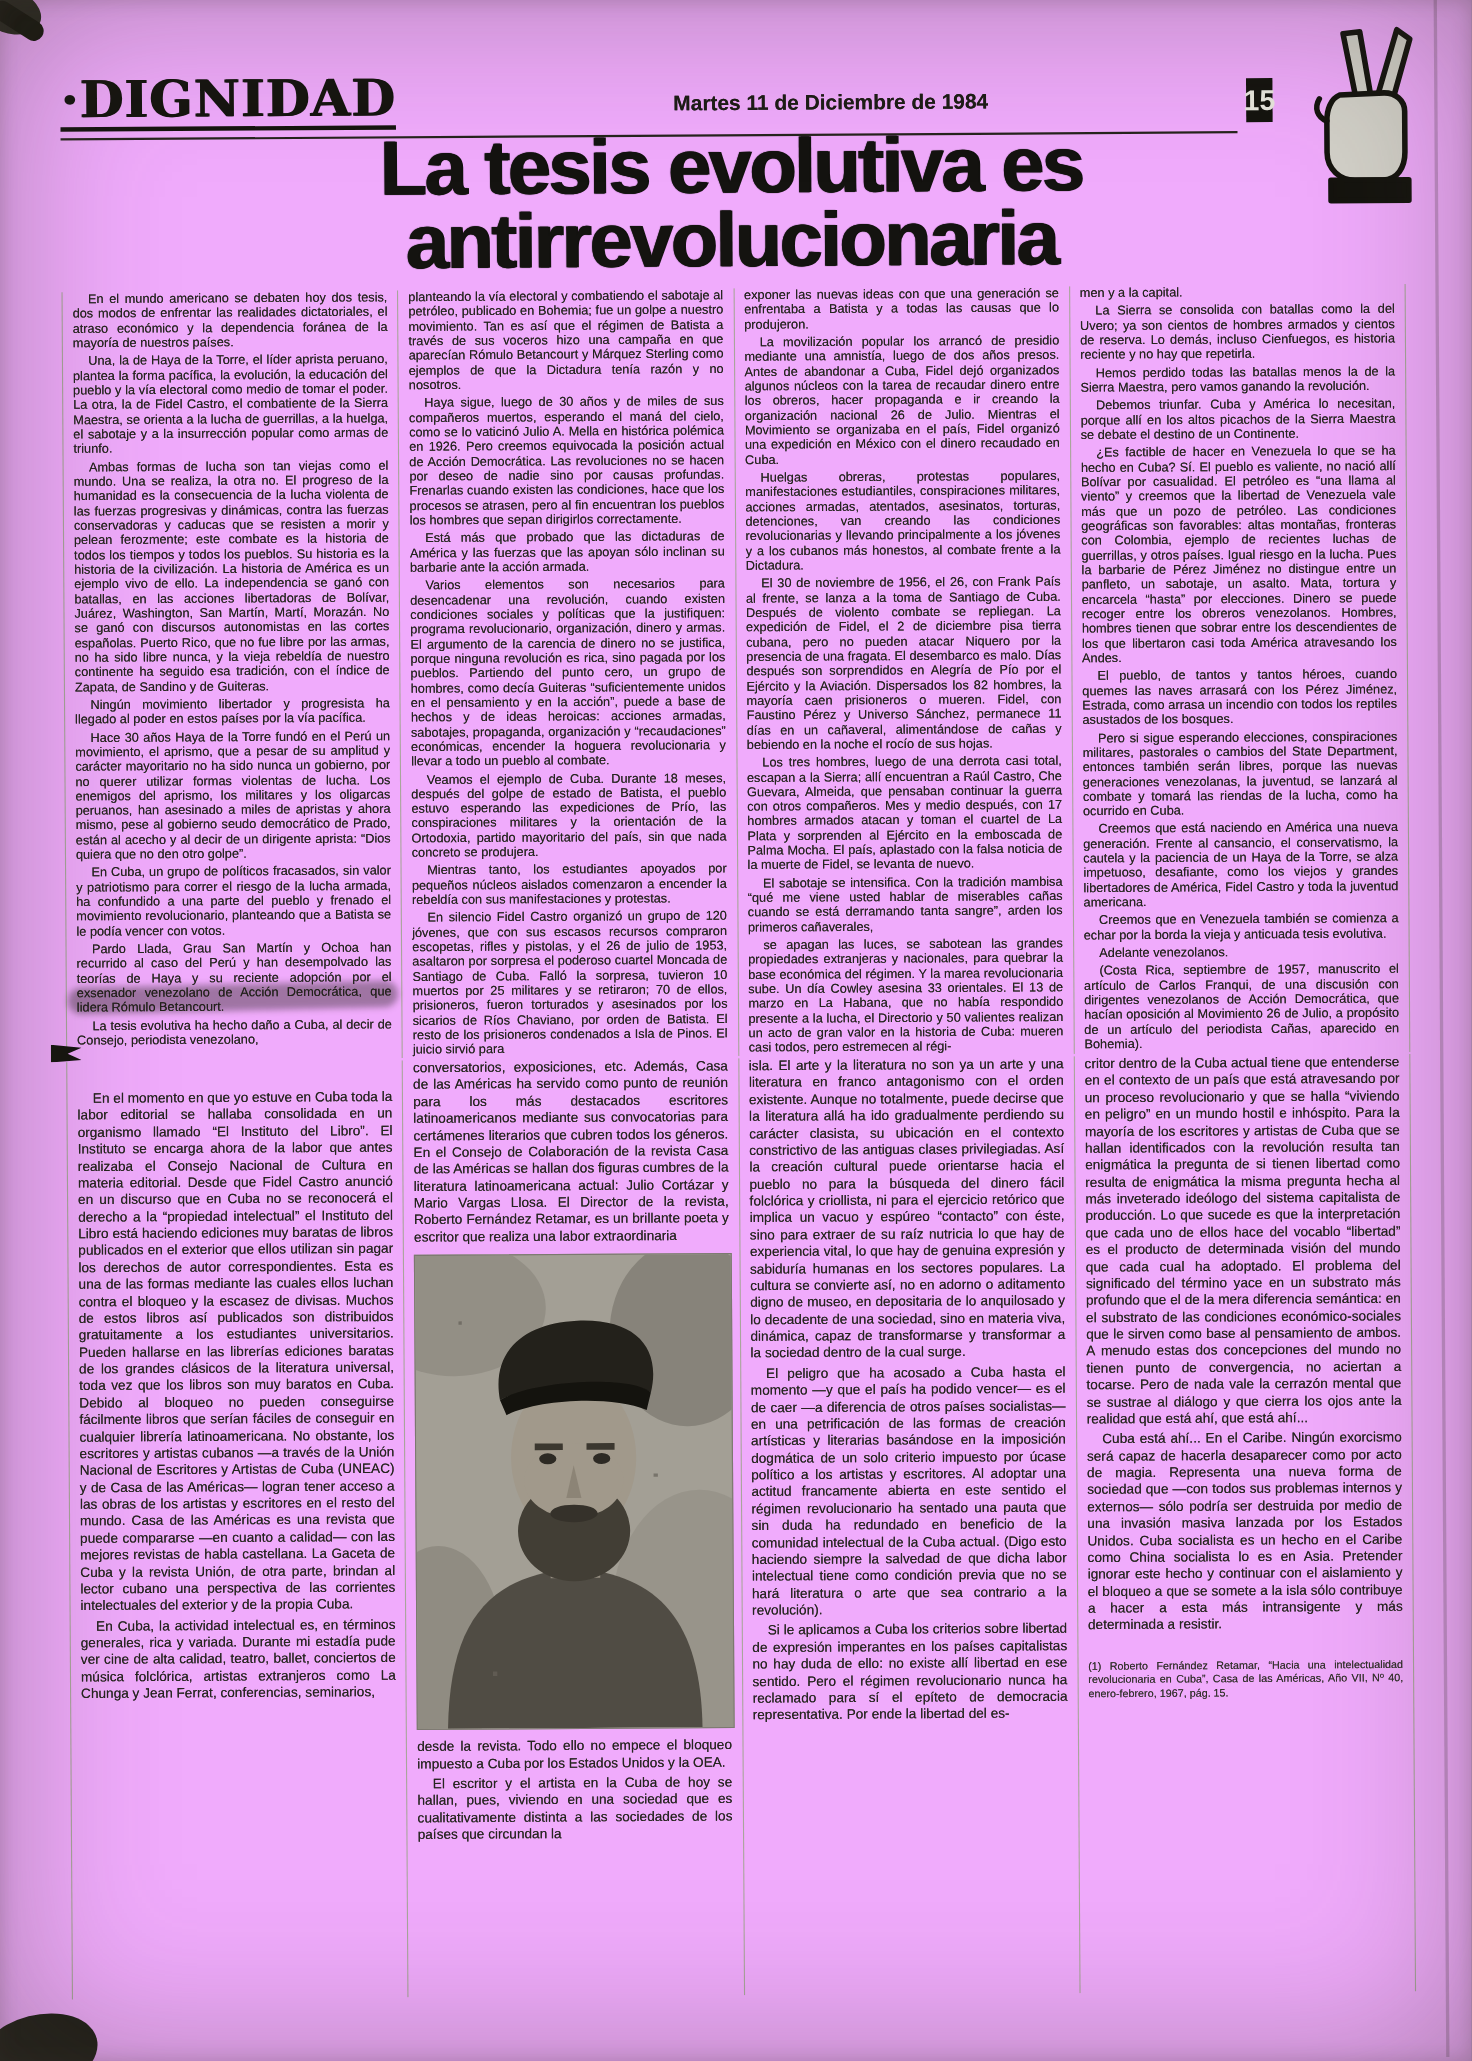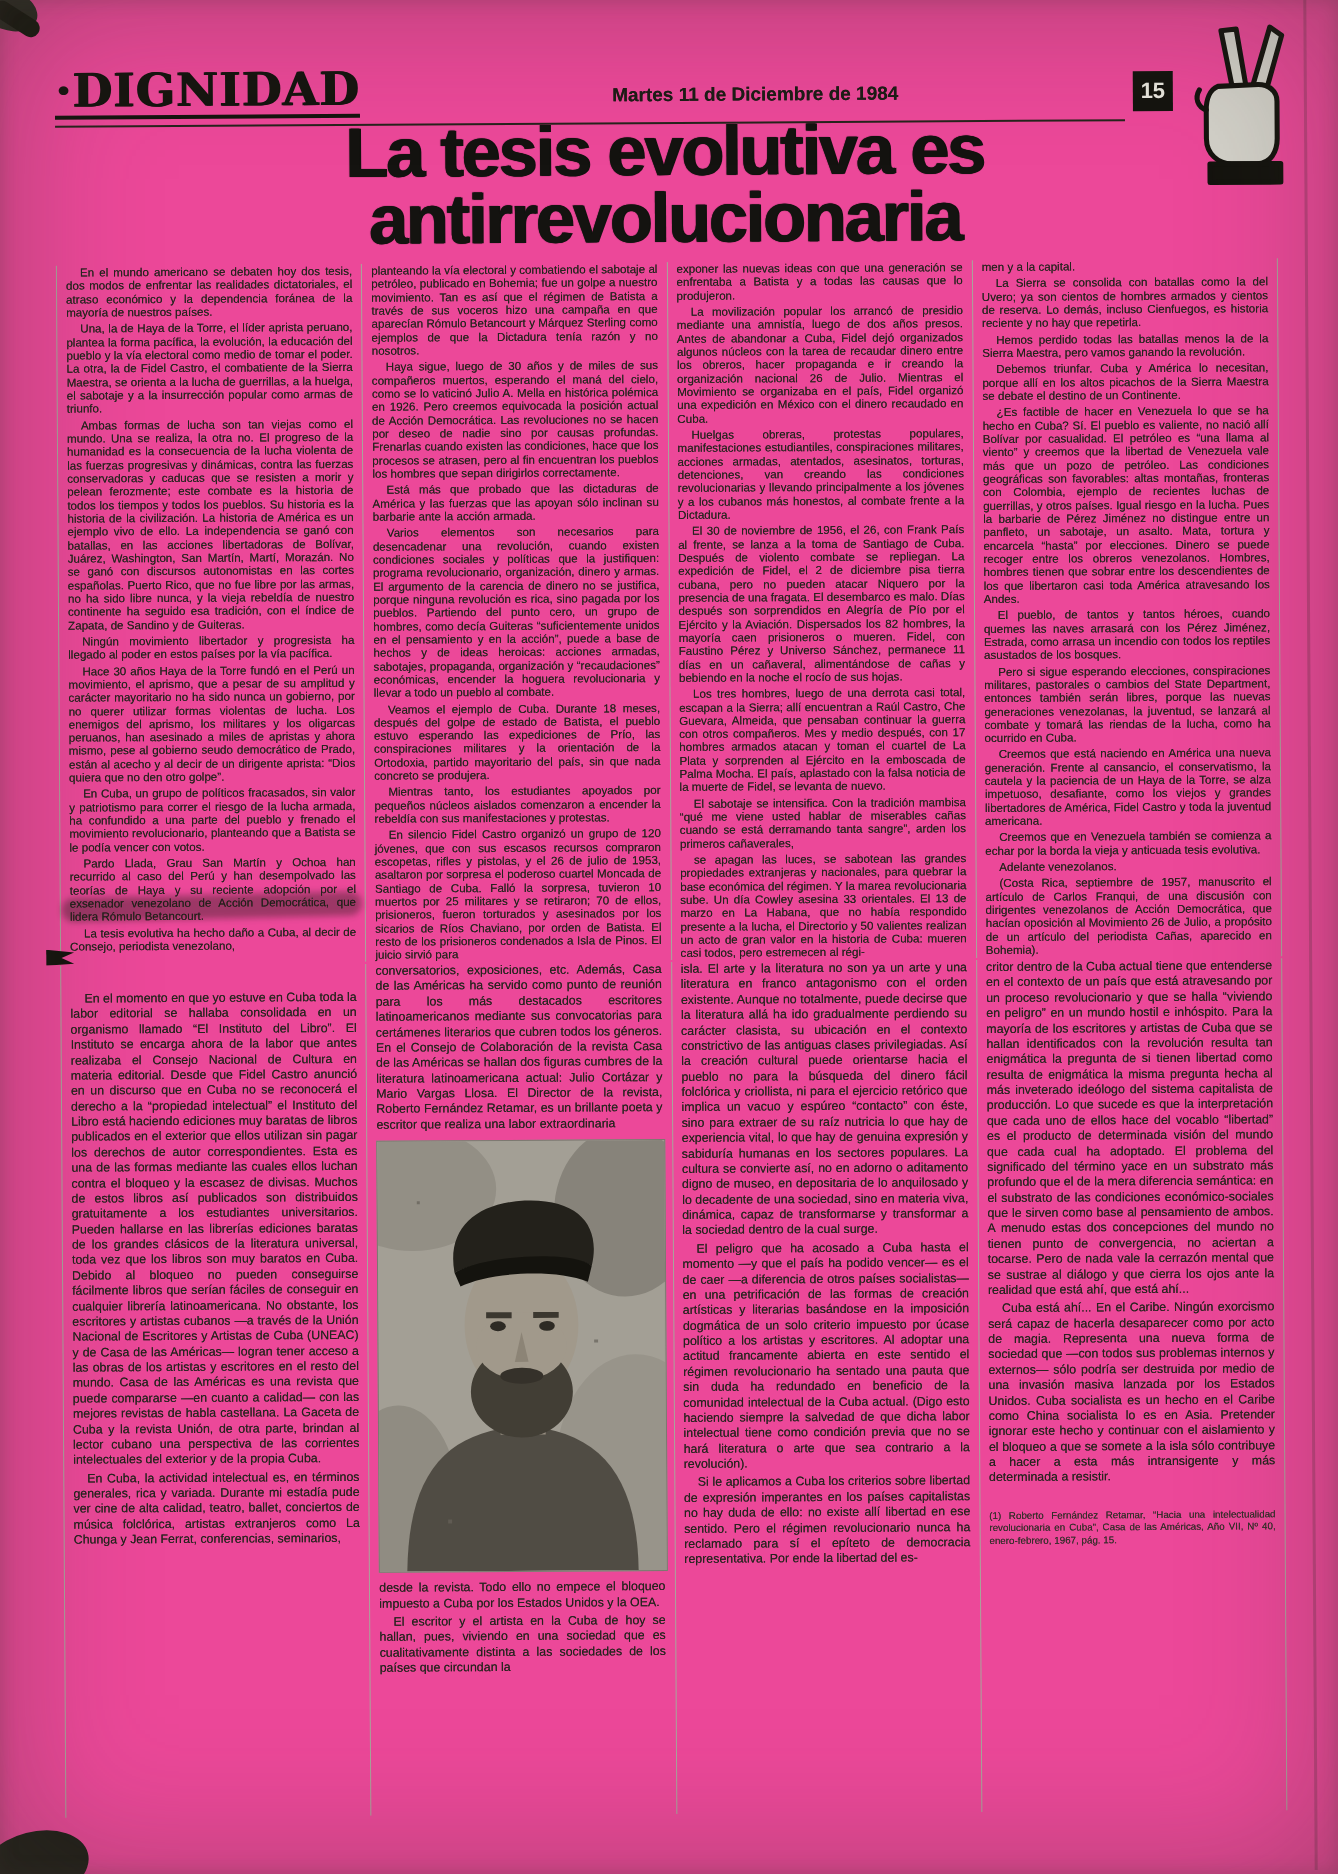--- a/index.html
+++ b/index.html
@@ -1,31 +1,31 @@
 <!DOCTYPE html>
 <html><head>
 <meta charset="utf-8">
 <style>
   html,body{margin:0;padding:0;background:#6e6b65;}
-  .page{position:relative;width:1338px;height:1874px;margin:0 auto;background:#ec4899;overflow:hidden;
+  .page{position:relative;width:1338px;height:1874px;margin:0 auto;background:#f0abfc;overflow:hidden;
         font-family:"Liberation Sans","DejaVu Sans",sans-serif;color:#26251f;}
   .page::after{content:"";position:absolute;inset:0;pointer-events:none;
         box-shadow:inset 0 0 150px rgba(58,53,46,.38), inset 0 0 18px rgba(58,53,46,.25);}
   .content{position:absolute;inset:0;transform:rotate(-0.35deg);}
 
   
   .header{position:absolute;left:60px;top:66px;width:1070px;display:flex;align-items:flex-end;gap:26px;
         border-bottom:2px solid #26241d;padding-bottom:6px;}
   .masthead{font-family:"DejaVu Serif","Liberation Serif",serif;font-weight:bold;font-size:46px;line-height:.95;
         letter-spacing:1px;color:#15140f;border-bottom:4px solid #15140f;padding-bottom:2px;
         text-shadow:1.3px 0 0 #15140f;}
   .date{flex:1;text-align:center;font-weight:bold;font-size:19px;padding-bottom:10px;color:#1d1c16;
         text-shadow:0 0 .6px rgba(20,20,15,.8);}
-  .badge{position:absolute;left:1138px;top:74px;width:40px;height:40px;background:#14130e;color:#e9e7de;
-        font-weight:bold;font-size:22px;display:flex;align-items:center;justify-content:center;}
+  .badge{position:absolute;left:1138px;top:74px;width:24px;height:40px;background:#14130e;color:#e9e7de;
+        font-weight:bold;font-size:26px;display:flex;align-items:center;justify-content:center;}
   .hand{position:absolute;left:1186px;top:24px;width:118px;height:158px;}
 
   
   .headline{position:absolute;top:118px;left:0;width:100%;margin:0;text-align:center;
         font-size:70px;font-weight:bold;letter-spacing:-2px;line-height:.95;color:#141310;
         text-shadow:0 0 1px #141310,1.5px 0 0 #141310;}
   .headline span{display:block;}
 
   
   .article{position:absolute;display:flex;overflow:hidden;

